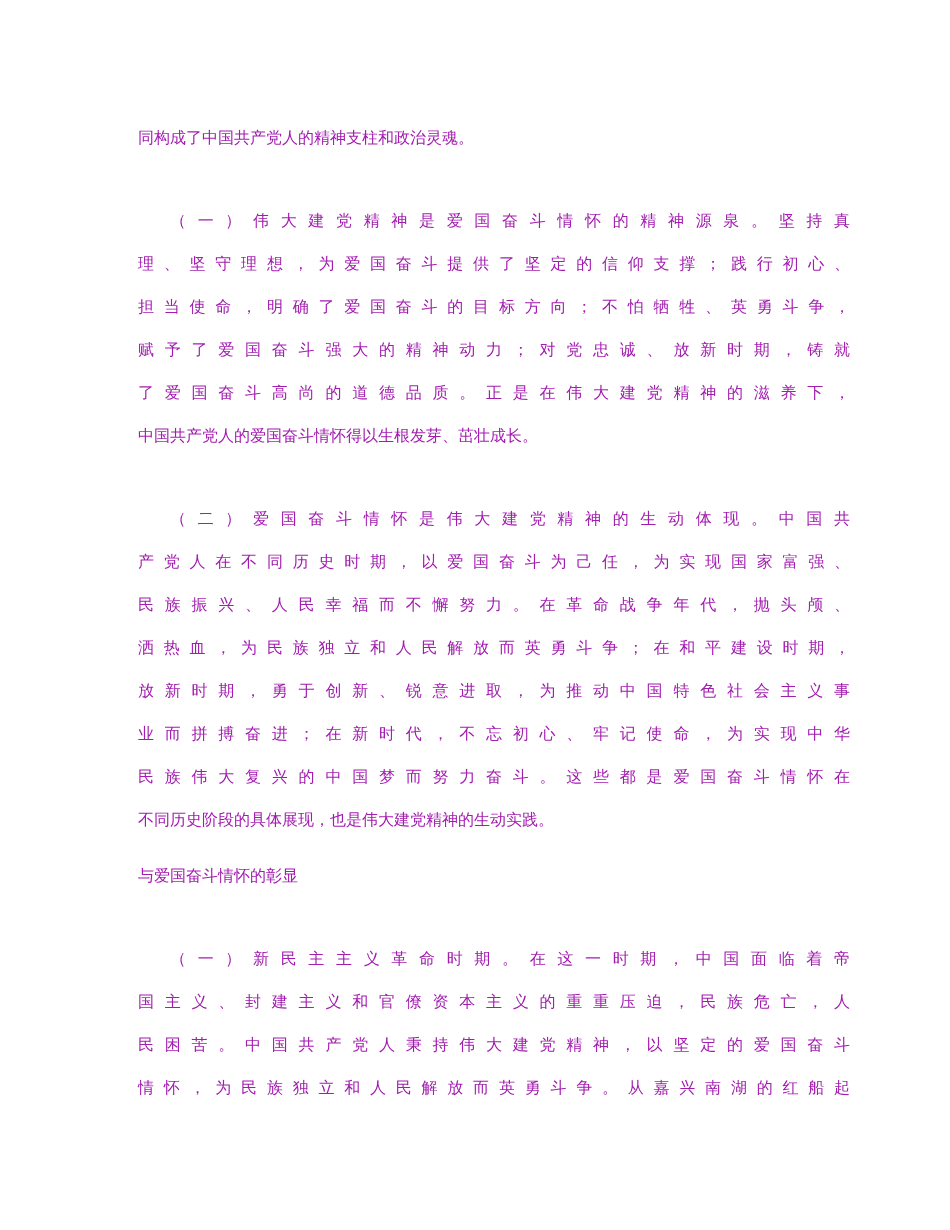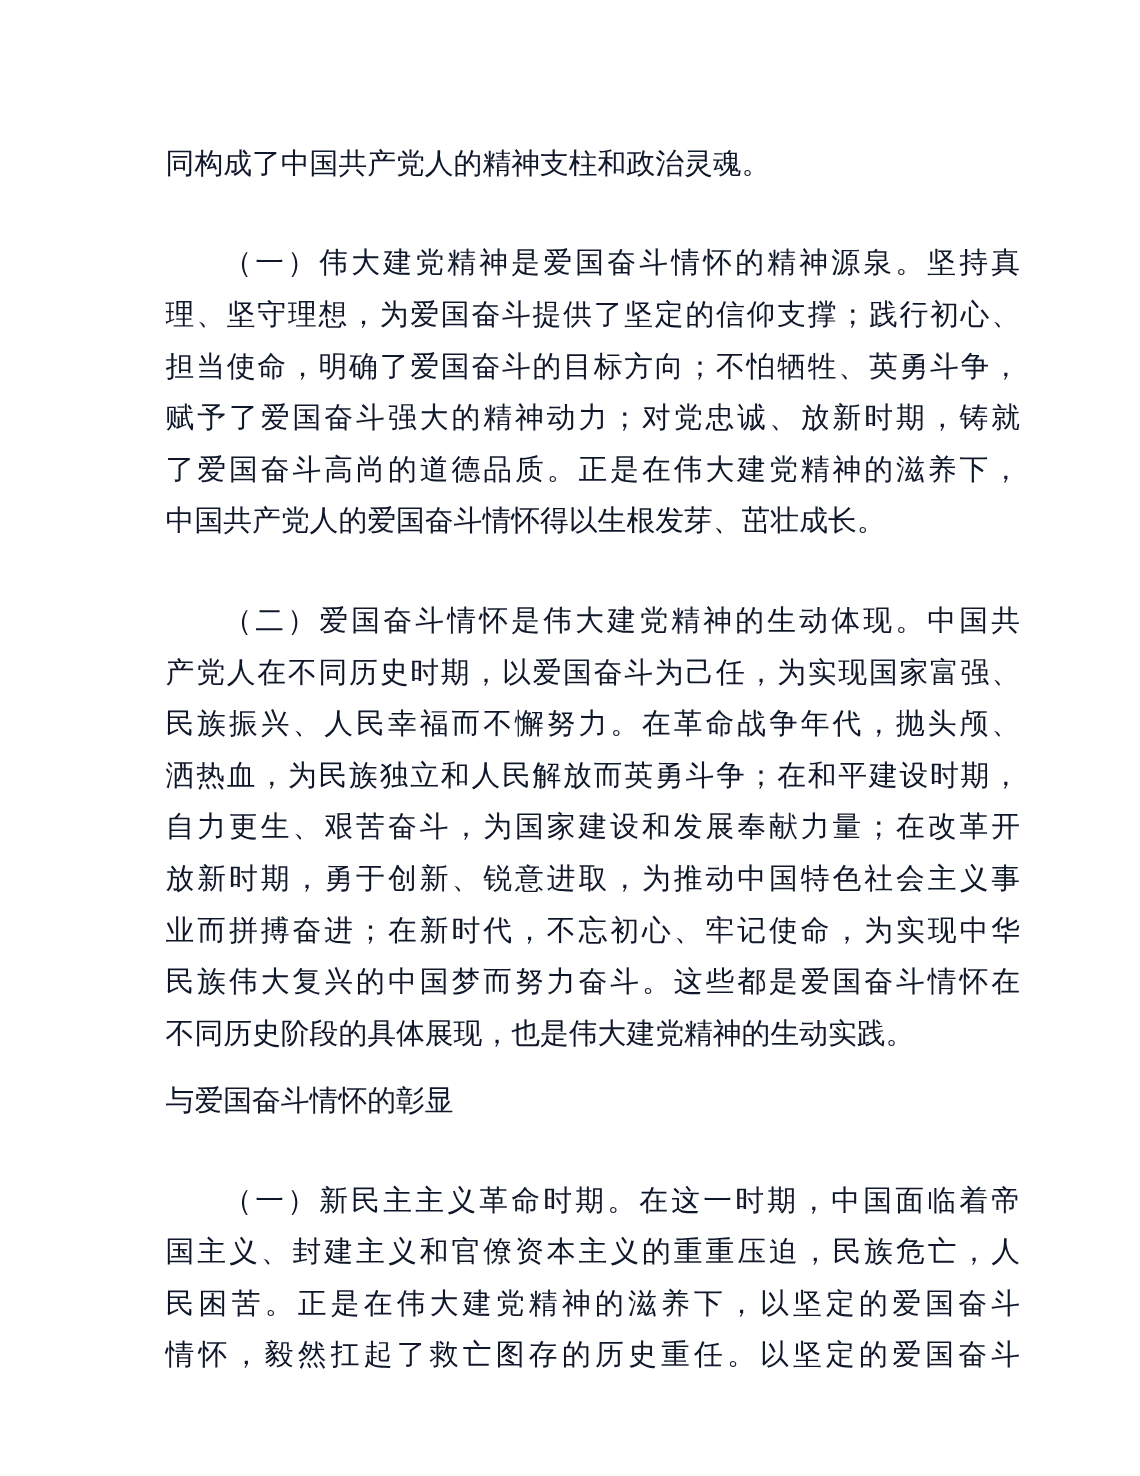--- a/index.html
+++ b/index.html
@@ -14,23 +14,23 @@
     position: relative;
     width: 950px;
     height: 1230px;
     background: #ffffff;
   }
   .text-block {
     position: absolute;
     left: 138px;
     top: 116px;
     width: 712px;
-    color: #0f172a;
+    color: #a21caf;
     font-family: "Liberation Serif", "DejaVu Serif", serif;
-    font-size: 24px;
+    font-size: 16px;
     line-height: 43px;
     font-weight: 400;
   }
   .para {
     margin: 0 0 13px 0;
   }
   .para:last-child {
     margin-bottom: 0;
   }
   .line {
@@ -63,29 +63,28 @@
         <div class="line">担当使命，明确了爱国奋斗的目标方向；不怕牺牲、英勇斗争，</div>
         <div class="line">赋予了爱国奋斗强大的精神动力；对党忠诚、放新时期，铸就</div>
         <div class="line">了爱国奋斗高尚的道德品质。正是在伟大建党精神的滋养下，</div>
         <div class="line para-end">中国共产党人的爱国奋斗情怀得以生根发芽、茁壮成长。</div>
       </div>
       <div class="para">
         <div class="line indent">（二）爱国奋斗情怀是伟大建党精神的生动体现。中国共</div>
         <div class="line">产党人在不同历史时期，以爱国奋斗为己任，为实现国家富强、</div>
         <div class="line">民族振兴、人民幸福而不懈努力。在革命战争年代，抛头颅、</div>
         <div class="line">洒热血，为民族独立和人民解放而英勇斗争；在和平建设时期，</div>
-        <div class="line">自力更生、艰苦奋斗，为国家建设和发展奉献力量；在改革开</div>
         <div class="line">放新时期，勇于创新、锐意进取，为推动中国特色社会主义事</div>
         <div class="line">业而拼搏奋进；在新时代，不忘初心、牢记使命，为实现中华</div>
         <div class="line">民族伟大复兴的中国梦而努力奋斗。这些都是爱国奋斗情怀在</div>
         <div class="line para-end">不同历史阶段的具体展现，也是伟大建党精神的生动实践。</div>
       </div>
       <div class="para heading">
         <div class="line para-end">与爱国奋斗情怀的彰显</div>
       </div>
       <div class="para">
         <div class="line indent">（一）新民主主义革命时期。在这一时期，中国面临着帝</div>
         <div class="line">国主义、封建主义和官僚资本主义的重重压迫，民族危亡，人</div>
-        <div class="line">民困苦。正是在伟大建党精神的滋养下，以坚定的爱国奋斗</div>
-        <div class="line">情怀，毅然扛起了救亡图存的历史重任。以坚定的爱国奋斗</div>
+        <div class="line">民困苦。中国共产党人秉持伟大建党精神，以坚定的爱国奋斗</div>
+        <div class="line">情怀，为民族独立和人民解放而英勇斗争。从嘉兴南湖的红船起</div>
       </div>
     </div>
 </div>
 
 </body></html>

